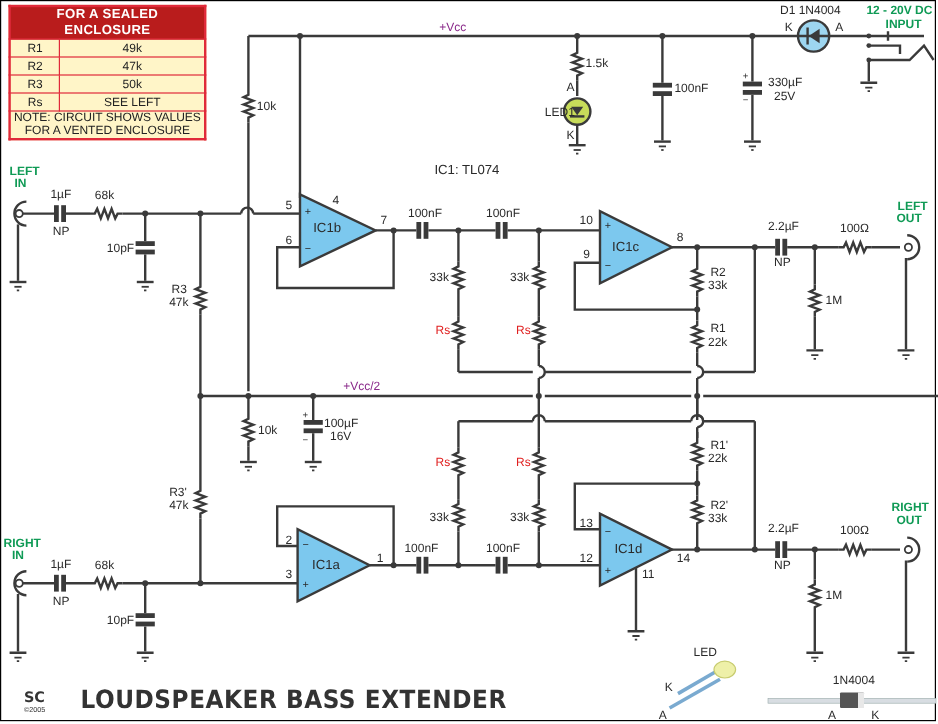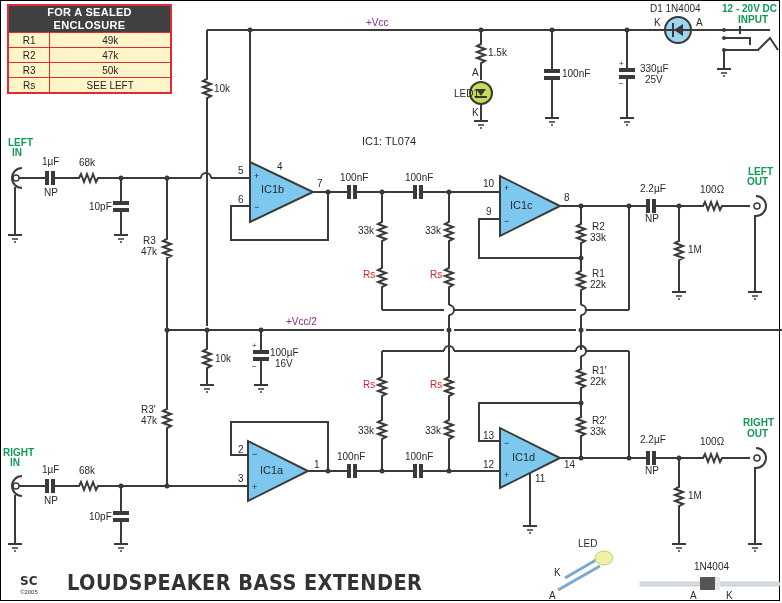--- a/index.html
+++ b/index.html
@@ -9,21 +9,21 @@
   .w { stroke:#3a3a3a; stroke-width:2; fill:none; }
   .lbl { font-family:"Liberation Sans", sans-serif; font-size:10px; fill:#2a2a2a; }
   .pin { font-family:"Liberation Sans", sans-serif; font-size:10px; fill:#2a2a2a; }
   .red { fill:#e02020; }
   .green { fill:#0f9a55; font-weight:bold; }
   .purple { fill:#8a2a8a; }
   .opamp { fill:#7cc8ee; stroke:#3a3a3a; stroke-width:2; }
   .dot { fill:#3a3a3a; }
   #tbl { position:absolute; left:7px; top:4px; width:165px; border:2px solid #e02a3a; background:#fff5c8; font-size:10px; color:#222; border-collapse:collapse; }
   #tbl td, #tbl th { border:1px solid #e02a3a; text-align:center; padding:0 2px; height:14px; line-height:13px; }
-  #tbl th.hdr { background:#404040; color:#fff; font-weight:bold; font-size:11px; letter-spacing:0.3px; }
+  #tbl th.hdr { background:#b91c1c; color:#fff; font-weight:bold; font-size:11px; letter-spacing:0.3px; }
   #tbl td.note { line-height:11px; font-size:10px; }
   #title { position:absolute; left:67px; top:571px; font-family:"DejaVu Sans", sans-serif; font-weight:bold; font-size:21px; color:#333; letter-spacing:0.5px; transform:scaleX(0.92); transform-origin:left; }
   #logo { position:absolute; left:20px; top:574px; font-family:"DejaVu Sans", sans-serif; font-weight:bold; font-size:12px; color:#333; }
   #copy { position:absolute; left:20px; top:589px; font-size:6px; color:#333; }
 </style>
 </head>
 <body>
 
 <div id="frame"></div>
 
@@ -40,20 +40,23 @@
         <td>R2</td>
         <td>47k</td>
       </tr>
   <tr>
         <td>R3</td>
         <td>50k</td>
       </tr>
   <tr>
         <td>Rs</td>
         <td>SEE LEFT</td>
+      </tr>
+  <tr>
+        <td colspan="2" class="note"><span>NOTE: CIRCUIT SHOWS VALUES</span><br><span>FOR A VENTED ENCLOSURE</span></td>
       </tr>
 </tbody>
   </table>
 
 <svg width="782" height="603" viewBox="0 0 782 603">
   <defs>
     <g id="gnd">
         <line x1="-7" y1="0" x2="7" y2="0" stroke="#3a3a3a" stroke-width="2"></line>
         <line x1="-3" y1="4" x2="3" y2="4" stroke="#3a3a3a" stroke-width="1.5"></line>
         <line x1="-1" y1="7" x2="1" y2="7" stroke="#3a3a3a" stroke-width="1.5"></line>

